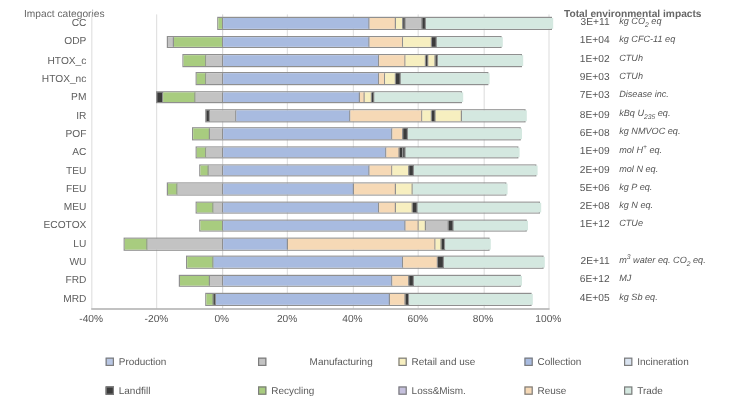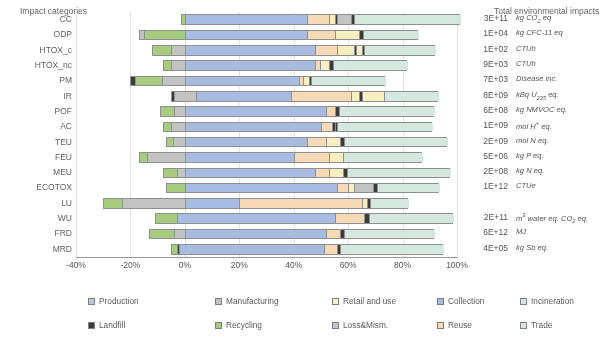--- a/index.html
+++ b/index.html
@@ -14,21 +14,21 @@
   #root{position:absolute;left:0;top:0;width:616px;height:346px;}
 
   
   .hdr{
     position:absolute;
     font-size:8.5px;
     color:#666;
     white-space:nowrap;
   }
   #hdr-left{left:20px;top:6px;}
-  #hdr-right{left:494px;top:6px;}
+  #hdr-right{left:470px;top:6px;font-weight:bold;}
 
   
   
   #plot{position:absolute;left:76px;top:12px;width:381px;height:245px;}
   .grid{position:absolute;top:0;bottom:0;width:1px;background:#e2e2e2;}
   .grid.zero{background:#d8d8d8;}
   #axisline{position:absolute;left:76px;top:257px;width:382px;height:1px;background:#9a9a9a;}
 
   .row{position:absolute;height:15.3125px;left:0;right:0;}
   .bar{position:absolute;top:2.4px;height:10.6px;box-sizing:border-box;border:0.7px solid #8f8f8f;}
@@ -351,21 +351,21 @@
         <div class="valnum">4E+05</div>
         <div class="valunit">kg Sb eq.</div>
       </div>
     </div>
 
   <div id="legend">
       <div class="lg" style="left: 88px; top: 0px;">
         <span class="sw" style="background: rgb(184, 198, 227);"></span>
         <span class="lgtext">Production</span>
       </div>
-      <div class="lg" style="left: 215px; top: 0px;">
+      <div class="lg" style="left: 215px; top: 0px; gap: 32px;">
         <span class="sw" style="background: rgb(195, 195, 195);"></span>
         <span class="lgtext">Manufacturing</span>
       </div>
       <div class="lg" style="left: 332px; top: 0px;">
         <span class="sw" style="background: rgb(247, 239, 192);"></span>
         <span class="lgtext">Retail and use</span>
       </div>
       <div class="lg" style="left: 437px; top: 0px;">
         <span class="sw" style="background: rgb(168, 187, 224);"></span>
         <span class="lgtext">Collection</span>

